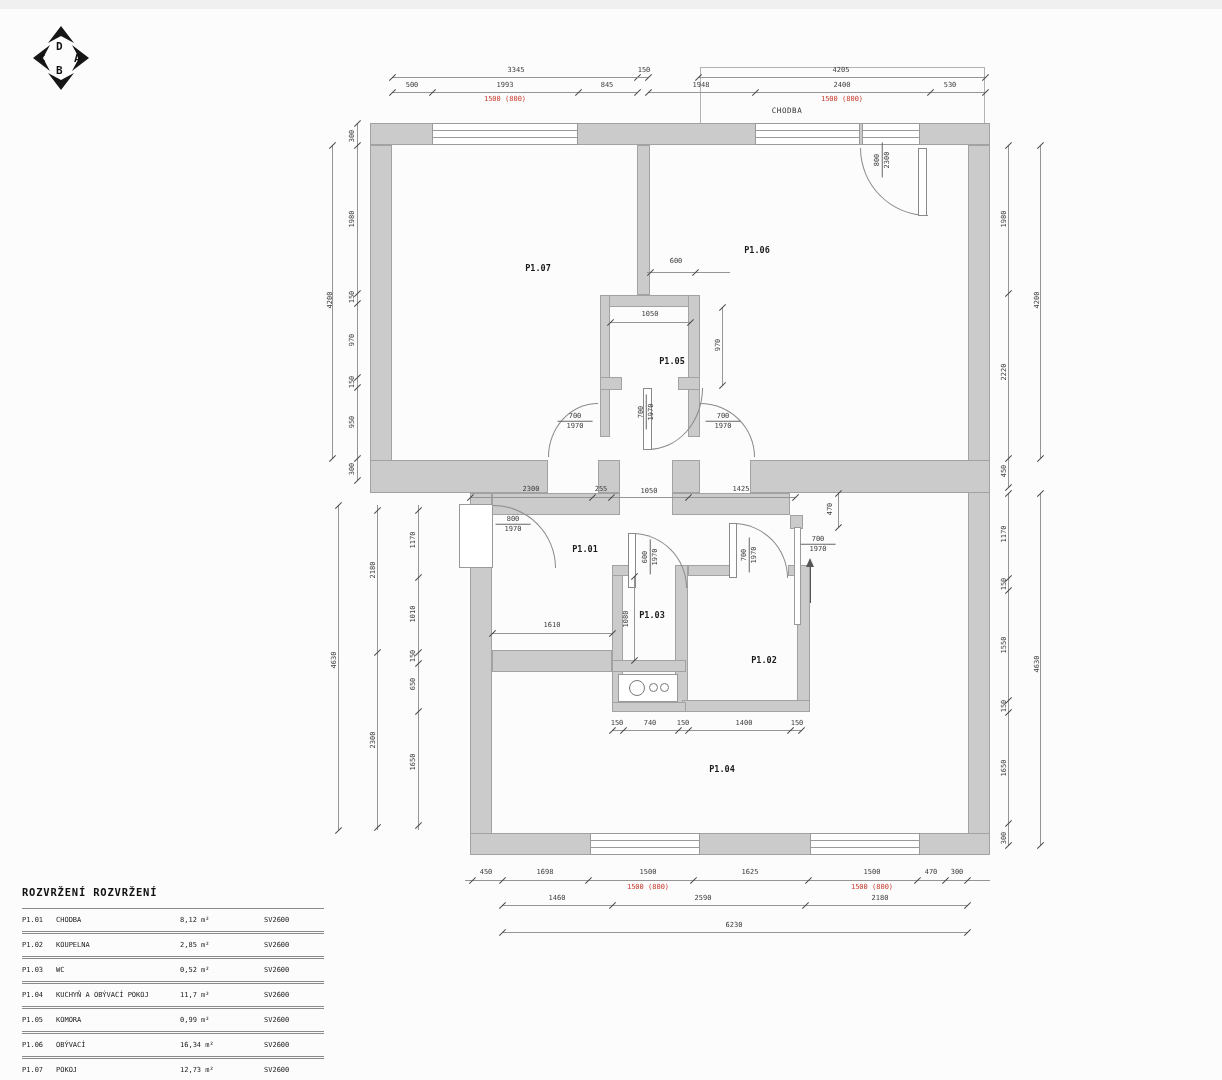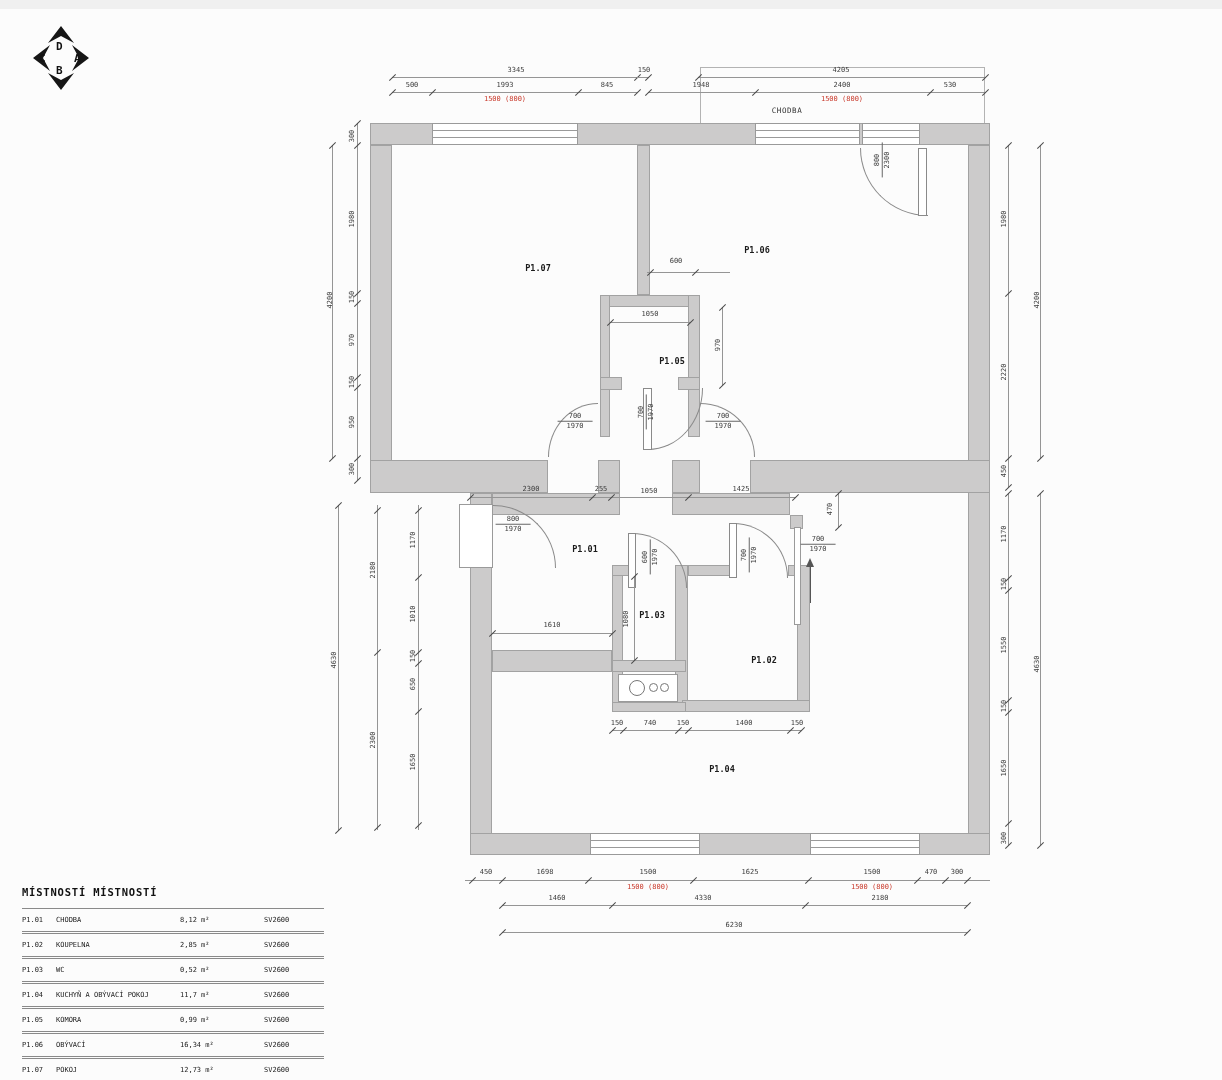--- a/index.html
+++ b/index.html
@@ -294,21 +294,21 @@
     <span class="dim" style="left: 486px; top: 872px;">450</span>
     <span class="dim" style="left: 545px; top: 872px;">1698</span>
     <span class="dim" style="left: 648px; top: 872px;">1500</span>
     <span class="dim" style="left: 750px; top: 872px;">1625</span>
     <span class="dim" style="left: 872px; top: 872px;">1500</span>
     <span class="dim" style="left: 931px; top: 872px;">470</span>
     <span class="dim" style="left: 957px; top: 872px;">300</span>
     <span class="dim red" style="left: 648px; top: 887px;">1500 (800)</span>
     <span class="dim red" style="left: 872px; top: 887px;">1500 (800)</span>
     <span class="dim" style="left: 557px; top: 898px;">1460</span>
-    <span class="dim" style="left: 703px; top: 898px;">4330</span>
+    <span class="dim" style="left: 703px; top: 898px;">2590</span>
     <span class="dim" style="left: 880px; top: 898px;">2180</span>
     <span class="dim" style="left: 734px; top: 925px;">6230</span>
     <span class="room" style="left: 538px; top: 268px;">P1.07</span>
     <span class="room" style="left: 757px; top: 250px;">P1.06</span>
     <span class="room" style="left: 672px; top: 361px;">P1.05</span>
     <span class="room" style="left: 585px; top: 549px;">P1.01</span>
     <span class="room" style="left: 652px; top: 615px;">P1.03</span>
     <span class="room" style="left: 764px; top: 660px;">P1.02</span>
     <span class="room" style="left: 722px; top: 769px;">P1.04</span>
     <div class="dlab" style="left: 575px; top: 421px;">
@@ -339,21 +339,21 @@
       <span class="t">700</span>
       <span class="b">1970</span>
     </div>
     <div class="dlab" style="left: 818px; top: 544px;">
       <span class="t">700</span>
       <span class="b">1970</span>
     </div>
   </div>
 
 <div id="legend">
-  <p class="legend-title">MÍSTNOSTÍ MÍSTNOSTÍ</p>
+  <p class="legend-title">ROZVRŽENÍ ROZVRŽENÍ</p>
   <div id="legend-table">
     <div class="legend-row">
       <span class="lc-id">P1.01</span>
       <span class="lc-name">CHODBA</span>
       <span class="lc-area">8,12 m²</span>
       <span class="lc-code">SV2600</span>
     </div>
     <div class="legend-row">
       <span class="lc-id">P1.02</span>
       <span class="lc-name">KOUPELNA</span>

